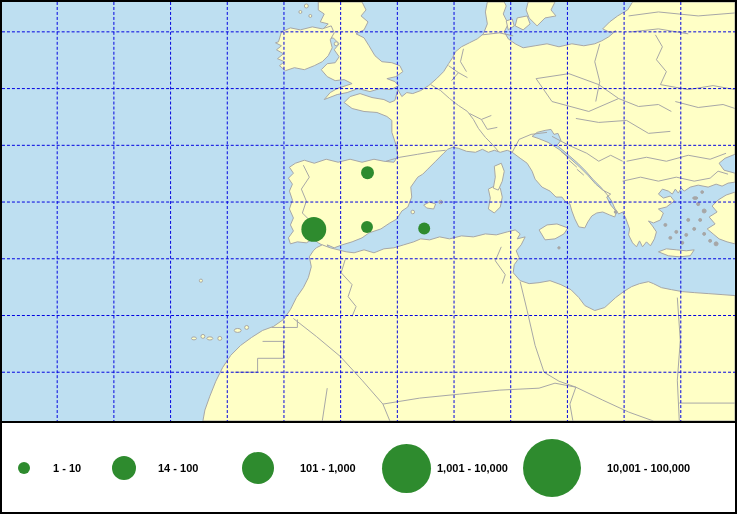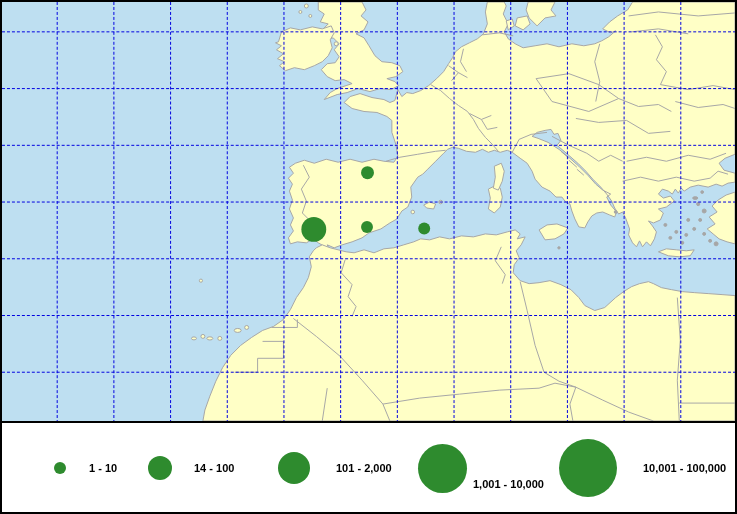--- a/index.html
+++ b/index.html
@@ -1,19 +1,19 @@
 <!DOCTYPE html>
 <html><head>
 <meta charset="utf-8">
 <style>
   html,body{margin:0;padding:0;background:#888;font-family:"Liberation Sans",sans-serif;}
   #frame{position:relative;width:737px;height:514px;background:#fff;border:2px solid #000;box-sizing:border-box;overflow:hidden;}
   #map-wrap{position:relative;width:733px;height:419px;overflow:hidden;}
   #separator{width:733px;height:2px;background:#000;}
-  #legend{position:relative;width:656px;height:89px;background:#ffffff;margin-left:36px;}
+  #legend{position:relative;width:656px;height:89px;background:#ffffff;}
   .legend-swatch{position:absolute;border-radius:50%;}
   .legend-label{position:absolute;font-size:11px;font-weight:bold;color:#000;white-space:nowrap;line-height:14px;}
   svg{display:block;}
 </style>
 </head>
 <body>
 
 <div id="frame">
   <div id="map-wrap">
     <svg width="733" height="419" viewBox="0 0 737 421" preserveAspectRatio="none">
@@ -146,19 +146,19 @@
   </div>
 
   <div id="separator" style="background: rgb(0, 0, 0);"></div>
 
   <div id="legend" style="background: rgb(255, 255, 255);">
       <div class="legend-swatch" style="width: 12px; height: 12px; background: rgb(46, 139, 46); left: 16px; top: 39px;"></div>
       <div class="legend-label" style="left: 51px; top: 38px; color: rgb(0, 0, 0);">1 - 10</div>
       <div class="legend-swatch" style="width: 24px; height: 24px; background: rgb(46, 139, 46); left: 110px; top: 33px;"></div>
       <div class="legend-label" style="left: 156px; top: 38px; color: rgb(0, 0, 0);">14 - 100</div>
       <div class="legend-swatch" style="width: 32px; height: 32px; background: rgb(46, 139, 46); left: 240px; top: 29px;"></div>
-      <div class="legend-label" style="left: 298px; top: 38px; color: rgb(0, 0, 0);">101 - 2,000</div>
+      <div class="legend-label" style="left: 298px; top: 38px; color: rgb(0, 0, 0);">101 - 1,000</div>
       <div class="legend-swatch" style="width: 49px; height: 49px; background: rgb(46, 139, 46); left: 379.5px; top: 20.5px;"></div>
-      <div class="legend-label" style="left: 435px; top: 54px; color: rgb(0, 0, 0);">1,001 - 10,000</div>
+      <div class="legend-label" style="left: 435px; top: 38px; color: rgb(0, 0, 0);">1,001 - 10,000</div>
       <div class="legend-swatch" style="width: 58px; height: 58px; background: rgb(46, 139, 46); left: 521px; top: 16px;"></div>
       <div class="legend-label" style="left: 605px; top: 38px; color: rgb(0, 0, 0);">10,001 - 100,000</div>
     </div>
 </div>
 
 </body></html>

